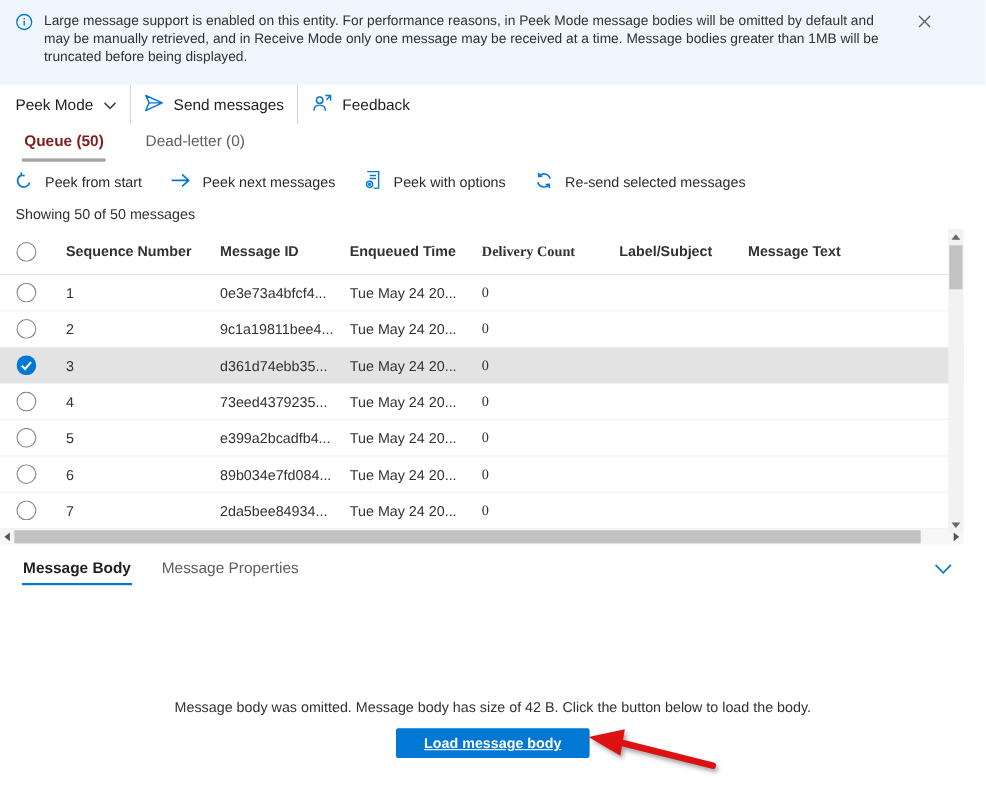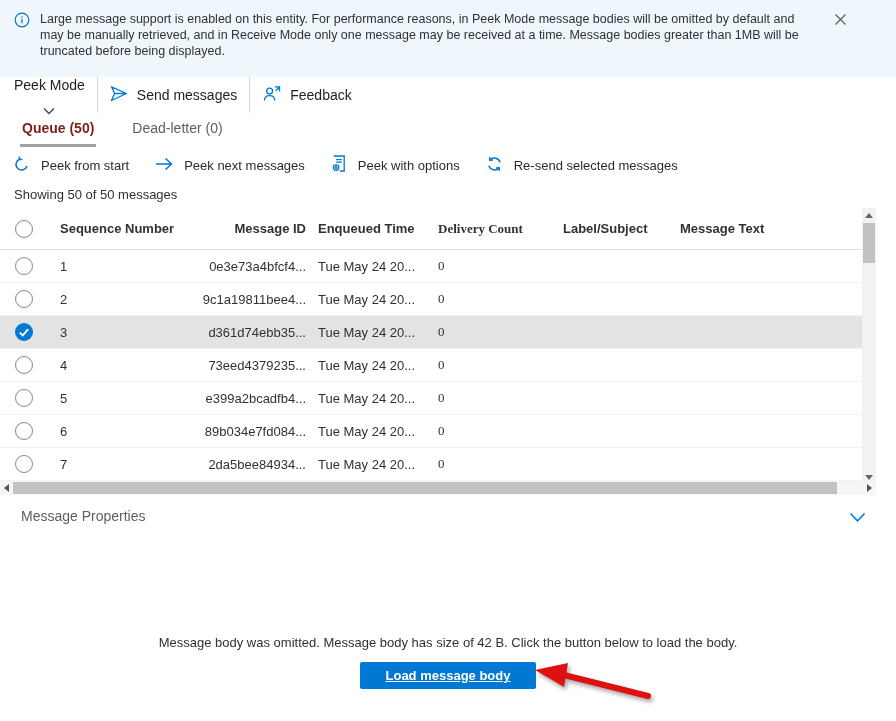--- a/index.html
+++ b/index.html
@@ -15,21 +15,21 @@
     display:flex; align-items:flex-start; gap:10px;
     background:#eff6fc; padding:11px 14px; height:77px; width:896px;
   }
   .banner-icon { flex:0 0 auto; margin-top:1px; }
   .banner-text { flex:1 1 auto; line-height:16px; font-size:12.5px; color:#323130; max-width:780px; }
   .banner-close { flex:0 0 auto; margin:2px 12px 0 4px; cursor:pointer; }
 
   
   .toolbar { display:flex; align-items:stretch; height:36px; }
   .tb-item { display:flex; align-items:center; gap:9px; padding:0 12px; font-size:14px; color:#201f1e; cursor:pointer; }
-  .tb-item:first-child { padding-left:14px;flex-direction:column; }
+  .tb-item:first-child { padding-left:14px; }
   .tb-sep { width:1px; background:#d6d6d6; }
 
   
   .tabs { display:flex; gap:34px; padding-left:20px; height:36px; align-items:flex-start; }
   .tab { font-size:14px; color:#605e5c; padding:7px 2px 8px; cursor:pointer; }
   .tab.active { color:#7f1d1d; font-weight:bold; border-bottom:3px solid #a3a3a3; }
 
   
   .commands { display:flex; align-items:center; gap:26px; padding-left:14px; height:32px; }
   .cmd { display:flex; align-items:center; gap:11px; font-size:13px; color:#2b2b2b; cursor:pointer; }
@@ -38,21 +38,21 @@
 
   
   .grid { position:relative; width:896px; }
   .grid-inner { width:876px; }
   .thead { display:flex; align-items:center; height:42px; border-bottom:1px solid #e5e3e1; font-weight:bold; font-size:13px; }
   .trow  { display:flex; align-items:center; height:33px; border-bottom:1px solid #f3f2f1; }
   .trow.selected { background:#e3e3e3; }
   .cell { flex:0 0 auto; padding-left:12px; white-space:nowrap; overflow:hidden; }
   .c-sel   { width:48px; padding-left:0; display:flex; justify-content:center; }
   .c-seq   { width:140px; }
-  .c-id    { width:118px;text-align:right; }
+  .c-id    { width:118px; }
   .c-time  { width:120px; }
   .c-del   { width:125px;font-family:Liberation Serif, serif; }
   .c-label { width:117px; }
   .c-text  { flex:1 1 auto; }
 
   .radio { width:18px; height:18px; border:1px solid #8a8886; border-radius:50%; background:#fff; display:inline-block; cursor:pointer; }
   .radio-checked { width:18px; height:18px; display:inline-block; cursor:pointer; }
 
   
   .vscroll { position:absolute; top:0; right:20px; width:14px; height:276px; background:#f2f2f2; }
@@ -301,20 +301,21 @@
         <span class="tri-up"></span>
       </span>
     <span class="thumb"></span>
     <span class="arr down">
         <span class="tri-down"></span>
       </span>
   </div>
 </div>
 
 <div class="detail-tabs">
+  <div class="dtab active">Message Body</div>
   <div class="dtab">Message Properties</div>
   <span class="collapse-chevron">
     <svg width="17" height="11" viewBox="0 0 17 11">
         <polyline points="1.5,1.5 8.5,8.8 15.5,1.5" fill="none" stroke="#0078d4" stroke-width="1.5"></polyline>
       </svg>
   </span>
 </div>
 
 <div class="body-panel">
   <div class="notice">Message body was omitted. Message body has size of 42 B. Click the button below to load the body.</div>

